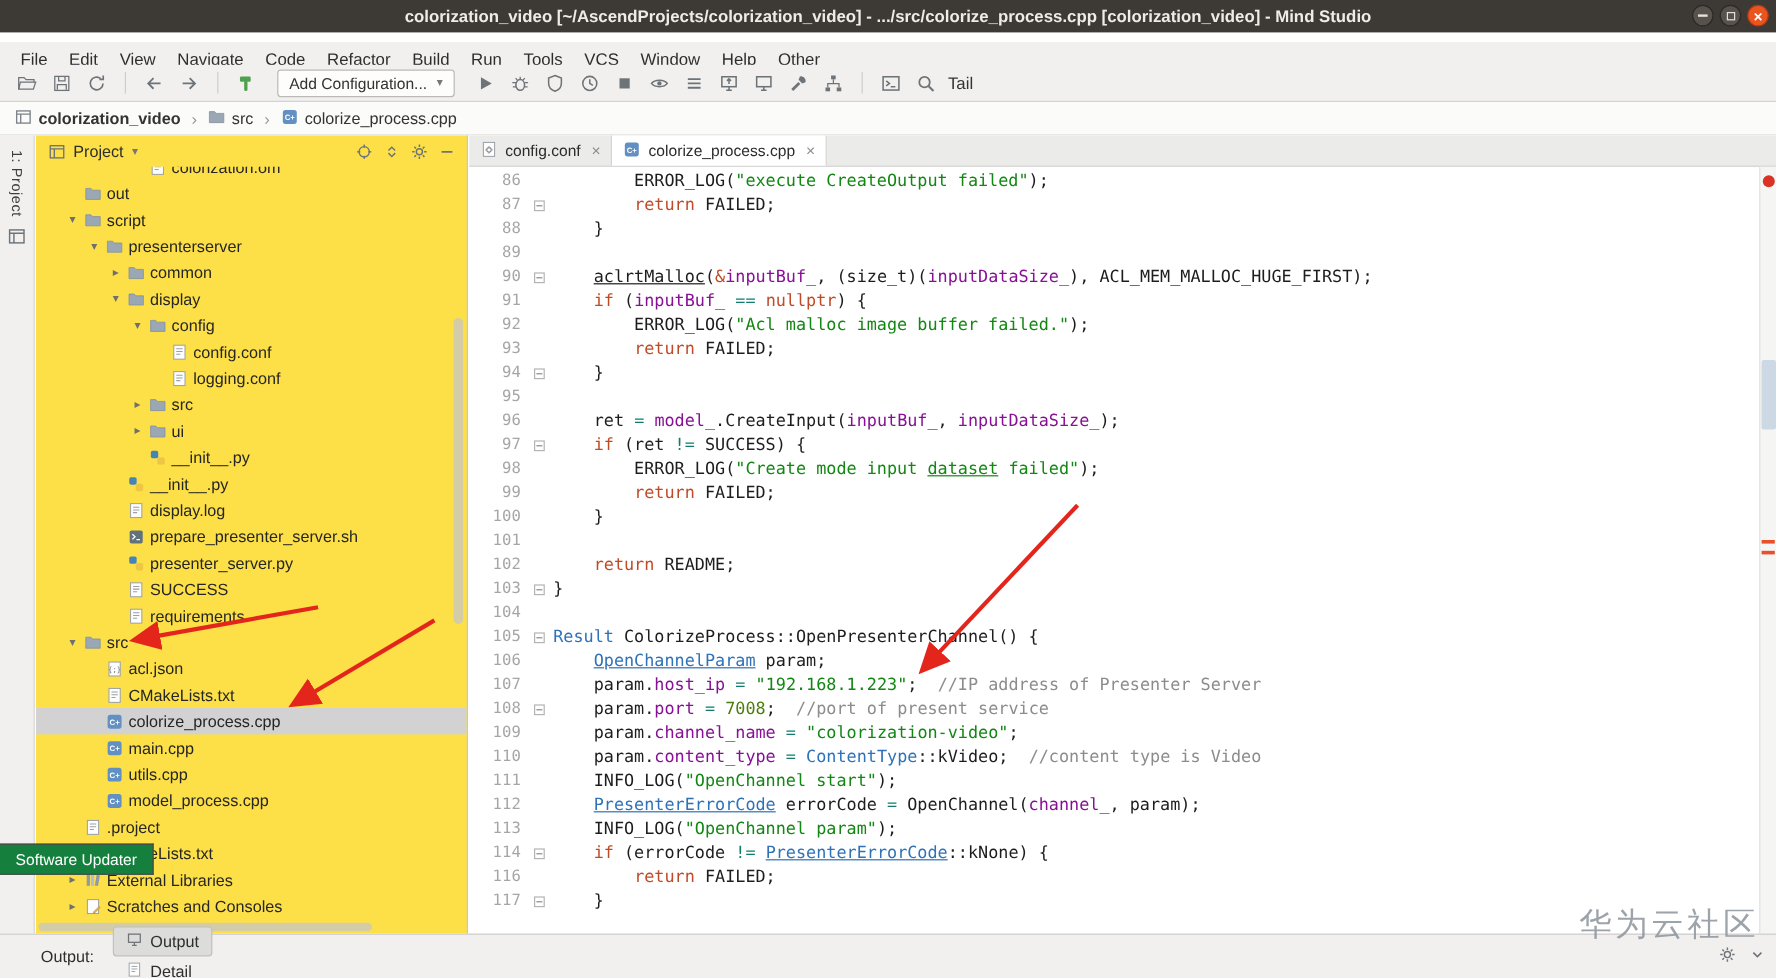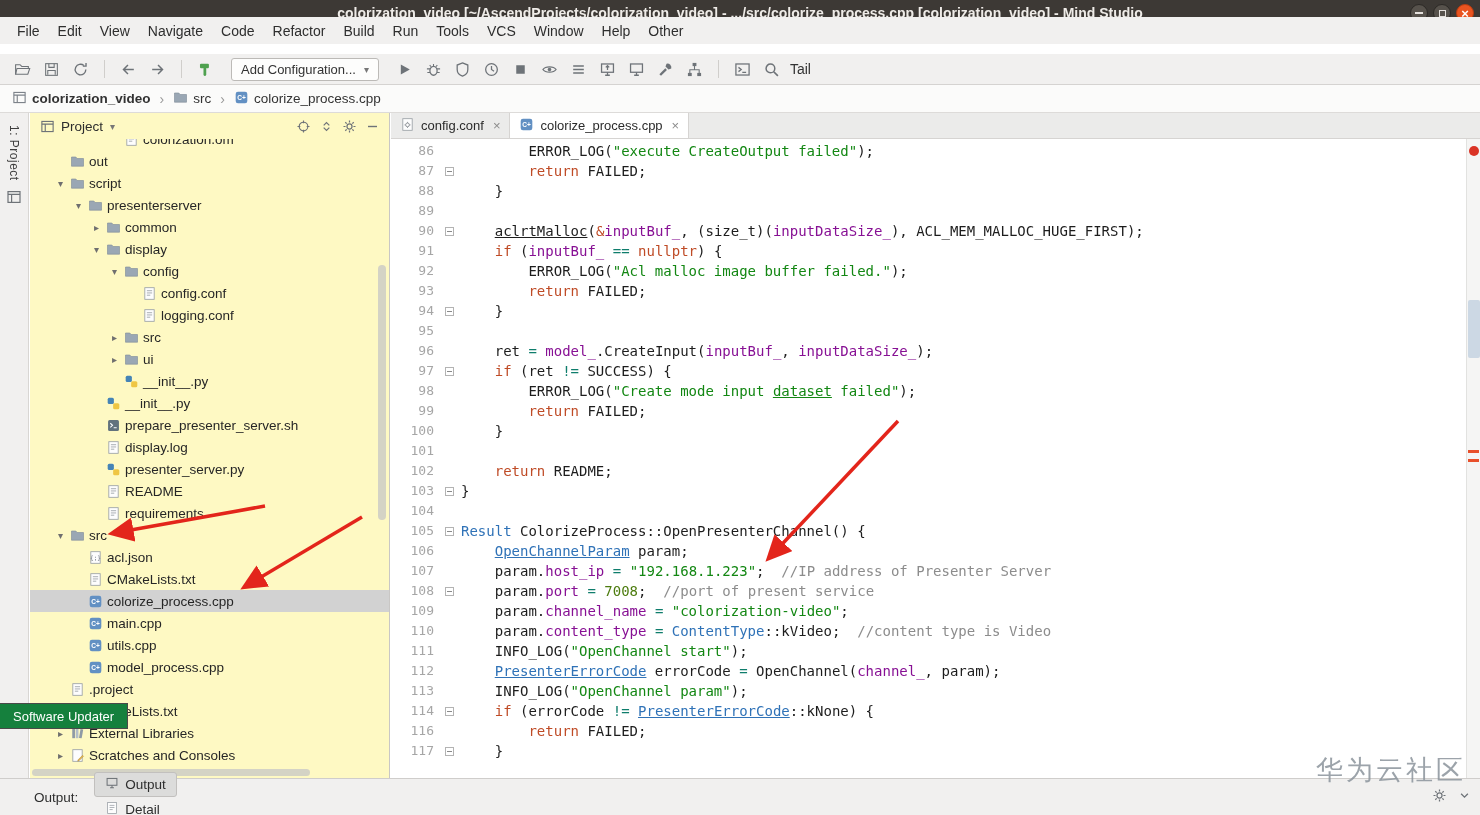--- a/index.html
+++ b/index.html
@@ -12,21 +12,21 @@
   .win-title{text-align:center;line-height:27px;font-size:14px;font-weight:bold;color:#efece8;
     white-space:nowrap;overflow:hidden}
   .win-controls{position:absolute;right:6px;top:4px;display:flex;gap:5px}
   .wc{width:18px;height:18px;border-radius:50%;background:#57524c;border:1px solid #2c2926;
     display:flex;align-items:center;justify-content:center;color:#e4e0dc;font-size:11px;cursor:default}
   .wc .bar{width:8px;height:2px;background:#e4e0dc}
   .wc .box{width:7px;height:7px;border:1.5px solid #e4e0dc}
   .wc.close{background:#e95420;border-color:#b63c12;color:#fff;font-size:13px;font-weight:bold}
 
   
-  #menubar{position:absolute;top:17px;left:0;right:0;height:27px;background:#f1f0ef;
+  #menubar{position:absolute;top:35px;left:0;right:0;height:27px;background:#f1f0ef;
     display:flex;align-items:center;padding-left:8px;font-size:14px;color:#2e2e2e}
   .menu-item{padding:0 9px;height:100%;display:flex;align-items:center;cursor:default}
 
   
   #toolbar{position:absolute;top:54px;left:0;right:0;height:31px;background:#f1f0ef;
     border-bottom:1px solid #d5d3d1;display:flex;align-items:center;padding-left:10px;gap:4px}
   .tbi{width:25px;height:23px;display:flex;align-items:center;justify-content:center;color:#6e7control}
   .tbi{color:#6e7378;border-radius:3px}
   .tbi svg{width:17px;height:17px}
   .tb-sep{width:1px;height:18px;background:#d0cecb;margin:0 7px}
@@ -48,21 +48,21 @@
   #main{position:absolute;top:113px;left:0;right:0;height:665px;background:#fff}
 
   #toolstrip{position:absolute;left:0;top:0;width:29px;height:100%;background:#f1f0ef;
     border-right:1px solid #d8d6d4}
   .vlabel{position:absolute;top:12px;left:7px;writing-mode:vertical-rl;font-size:12px;
     color:#3e3e3e;letter-spacing:.5px;cursor:default}
   .strip-icon{position:absolute;top:76px;left:6px;width:17px;height:17px;color:#6e7378}
   .strip-icon svg{width:16px;height:16px}
 
   
-  #project-panel{position:absolute;left:30px;top:0;width:360px;height:100%;background:#fef9c3;
+  #project-panel{position:absolute;left:30px;top:0;width:360px;height:100%;background:#fde047;
     border-right:1px solid #c9c7c5;overflow:hidden}
   #project-header{height:26px;display:flex;align-items:center;padding:0 8px;font-size:13.5px;
     color:#2d2d2d;gap:5px}
   #project-header .hicon{width:18px;height:18px;display:flex;align-items:center;justify-content:center;color:#6e7378}
   #project-header .hicon svg{width:15px;height:15px}
   #project-header .spacer{flex:1}
   .hdr-caret{color:#777;font-size:10px;margin-left:2px}
   #tree{position:absolute;top:26px;left:0;right:0;bottom:9px;overflow:hidden;font-size:13.5px;color:#262626}
   .row{height:22px;display:flex;align-items:center;white-space:nowrap;cursor:default}
   .row.selected{background:#d2d2d2}
@@ -478,55 +478,55 @@
                 <rect x="1.8" y="1.8" width="6.6" height="6.6" rx="1.6" fill="#4584b6"></rect>
                 <rect x="7.6" y="7.6" width="6.6" height="6.6" rx="1.6" fill="#efc644"></rect>
               </svg>
             </span>
             <span class="tlabel">__init__.py</span>
           </div>
           <div class="row" style="padding-left:60px">
             <span class="arrow"></span>
             <span class="ticon">
               <svg viewBox="0 0 16 16" xmlns="http://www.w3.org/2000/svg">
+                <rect x="3" y="1.8" width="10" height="12.4" fill="#fdfdfd" stroke="#9aa0a6" stroke-width=".9"></rect>
+                <path d="M5.2 5h5.6M5.2 7.4h5.6M5.2 9.8h3.6" stroke="#9aa0a6" stroke-width=".9"></path>
+              </svg>
+            </span>
+            <span class="tlabel">display.log</span>
+          </div>
+          <div class="row" style="padding-left:60px">
+            <span class="arrow"></span>
+            <span class="ticon">
+              <svg viewBox="0 0 16 16" xmlns="http://www.w3.org/2000/svg">
                 <rect x="2.2" y="2.2" width="11.6" height="11.6" rx="1.6" fill="#62727d"></rect>
                 <path d="M4.6 5.6 7 7.8 4.6 10M8.2 10.4h3.2" fill="none" stroke="#fff" stroke-width="1.1"></path>
               </svg>
             </span>
             <span class="tlabel">prepare_presenter_server.sh</span>
           </div>
           <div class="row" style="padding-left:60px">
             <span class="arrow"></span>
             <span class="ticon">
               <svg viewBox="0 0 16 16" xmlns="http://www.w3.org/2000/svg">
-                <rect x="3" y="1.8" width="10" height="12.4" fill="#fdfdfd" stroke="#9aa0a6" stroke-width=".9"></rect>
-                <path d="M5.2 5h5.6M5.2 7.4h5.6M5.2 9.8h3.6" stroke="#9aa0a6" stroke-width=".9"></path>
-              </svg>
-            </span>
-            <span class="tlabel">display.log</span>
-          </div>
-          <div class="row" style="padding-left:60px">
-            <span class="arrow"></span>
-            <span class="ticon">
-              <svg viewBox="0 0 16 16" xmlns="http://www.w3.org/2000/svg">
                 <rect x="1.8" y="1.8" width="6.6" height="6.6" rx="1.6" fill="#4584b6"></rect>
                 <rect x="7.6" y="7.6" width="6.6" height="6.6" rx="1.6" fill="#efc644"></rect>
               </svg>
             </span>
             <span class="tlabel">presenter_server.py</span>
           </div>
           <div class="row" style="padding-left:60px">
             <span class="arrow"></span>
             <span class="ticon">
               <svg viewBox="0 0 16 16" xmlns="http://www.w3.org/2000/svg">
                 <rect x="3" y="1.8" width="10" height="12.4" fill="#fdfdfd" stroke="#9aa0a6" stroke-width=".9"></rect>
                 <path d="M5.2 5h5.6M5.2 7.4h5.6M5.2 9.8h3.6" stroke="#9aa0a6" stroke-width=".9"></path>
               </svg>
             </span>
-            <span class="tlabel">README</span>
+            <span class="tlabel">SUCCESS</span>
           </div>
           <div class="row" style="padding-left:60px">
             <span class="arrow"></span>
             <span class="ticon">
               <svg viewBox="0 0 16 16" xmlns="http://www.w3.org/2000/svg">
                 <rect x="3" y="1.8" width="10" height="12.4" fill="#fdfdfd" stroke="#9aa0a6" stroke-width=".9"></rect>
                 <path d="M5.2 5h5.6M5.2 7.4h5.6M5.2 9.8h3.6" stroke="#9aa0a6" stroke-width=".9"></path>
               </svg>
             </span>
             <span class="tlabel">requirements</span>

